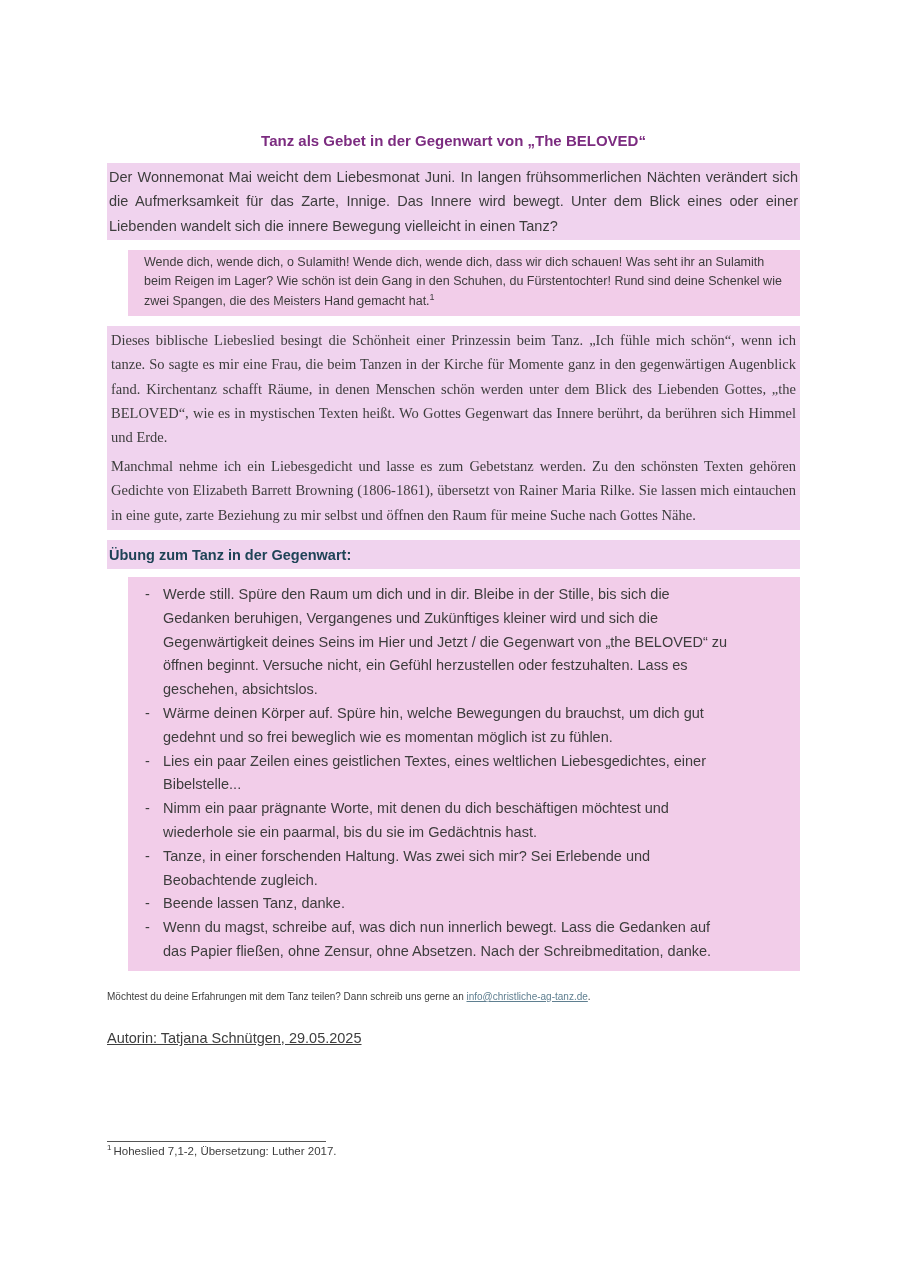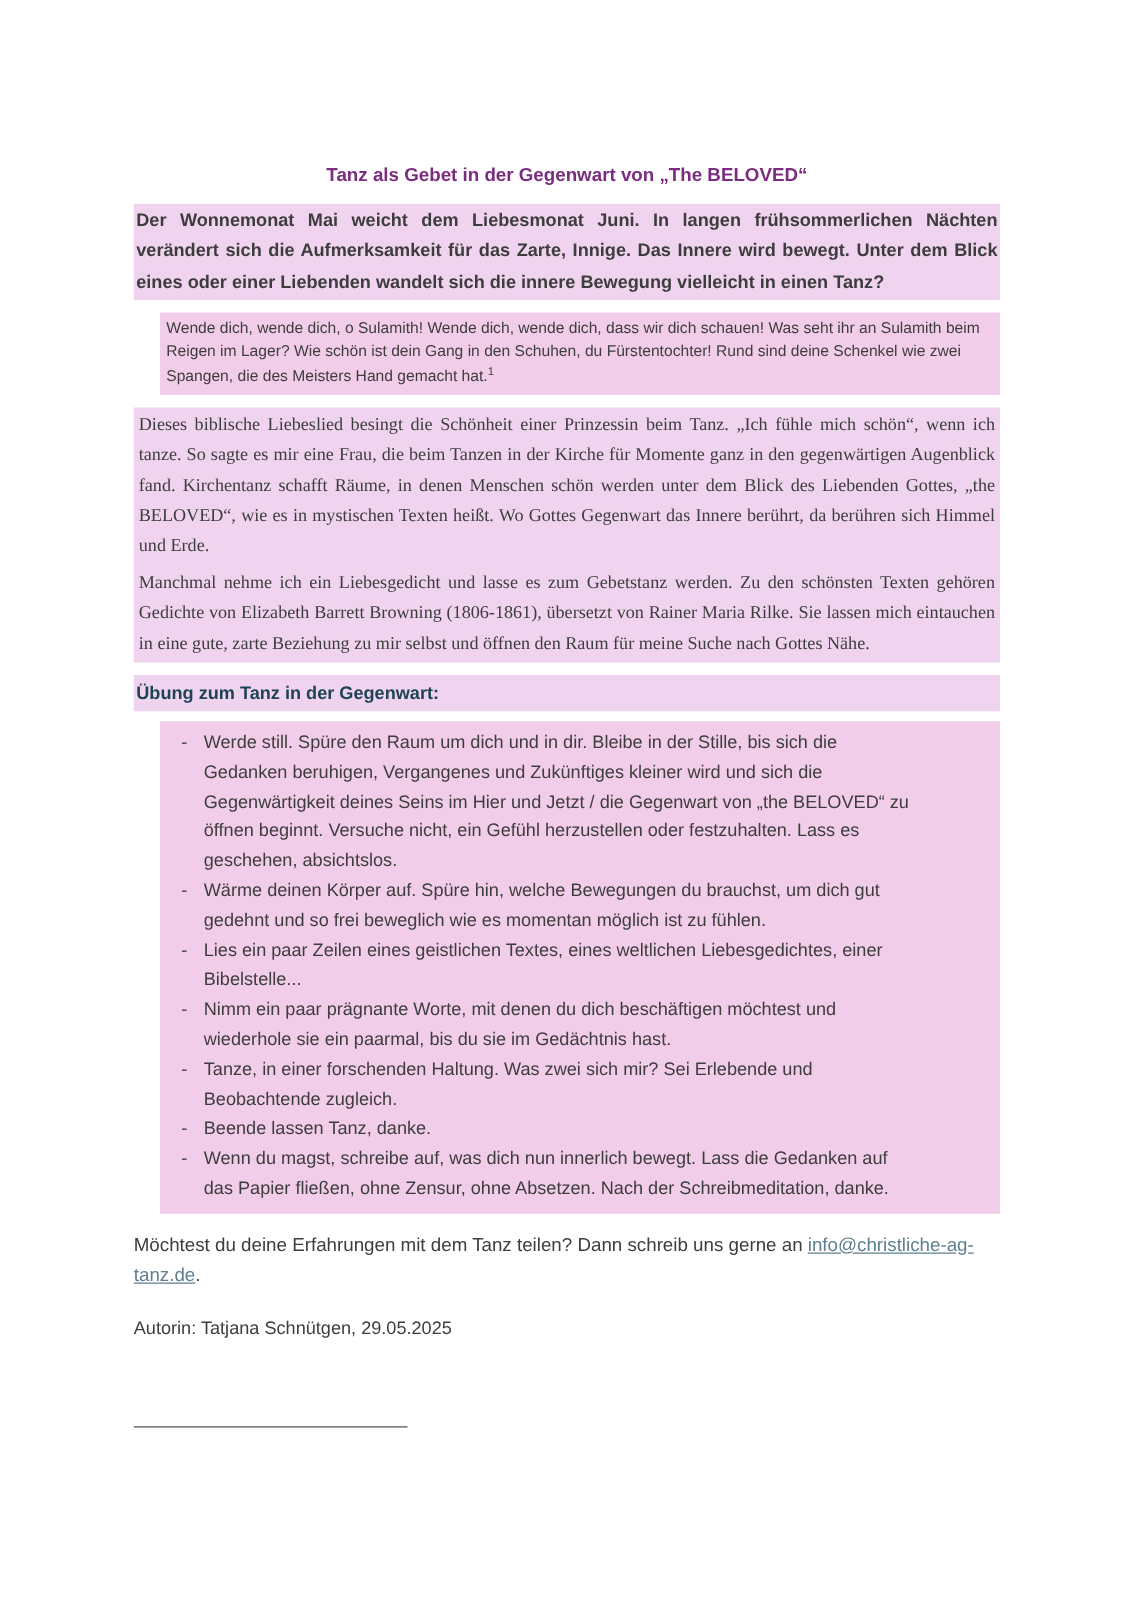--- a/index.html
+++ b/index.html
@@ -49,21 +49,21 @@
     margin-top: 9px;
     font-family: Liberation Serif, serif;
   }
   .para-group .para { padding-top: 0; padding-bottom: 0; }
   .para-group .para + .para { margin-top: 4px; }
   .para-group { padding: 2px 2px 3px 2px; }
   .block-gap { margin-top: 10px; }
   .quote {
     background: var(--highlight_quote, #f2cde9);
     margin: 10px 0 0 21px;
-    padding: 3px 8px 5px 5px;
+    padding: 3px 8px 5px 16px;
     font-size: 12.5px;
     line-height: 19.2px;
     text-align: left;
   }
   sup.fn-ref {
     font-size: 9px;
     vertical-align: super;
     line-height: 0;
   }
   .section-heading {
@@ -83,33 +83,34 @@
     line-height: 23.8px;
   }
   .bullet-item { display: flex; }
   .bullet-item .marker {
     flex: 0 0 35px;
     padding-left: 17px;
   }
   .bullet-item .item-text { flex: 1 1 auto; }
   .closing {
     margin-top: 14px;
-    font-size: 15px;
+    font-size: 10px;
     line-height: 24.4px;
     background: transparent;
   }
   .closing a {
     color: var(--link_color, #5f7f90);
     text-decoration: underline;
     cursor: pointer;
   }
   .author-line {
     margin-top: 19px;
     font-size: 14.5px;
     line-height: 20px;
+    text-decoration: underline;
   }
   .footnotes {
     position: absolute;
     left: 107px;
     top: 1141px;
     width: 693px;
   }
   .footnote-rule {
     width: 219px;
     border-top: 1.3px solid #555;
@@ -129,21 +130,21 @@
   }
 </style>
 </head>
 <body>
 
 <div class="page">
   <div class="content">
 
     <h1 class="doc-title">Tanz als Gebet in der Gegenwart von „The BELOVED“</h1>
 
-    <p class="para" style="margin-top:9px;font-weight:bold;">Der Wonnemonat Mai weicht dem Liebesmonat Juni. In langen frühsommerlichen Nächten verändert sich die Aufmerksamkeit für das Zarte, Innige. Das Innere wird bewegt. Unter dem Blick eines oder einer Liebenden wandelt sich die innere Bewegung vielleicht in einen Tanz?</p>
+    <p class="para" style="margin-top:9px;">Der Wonnemonat Mai weicht dem Liebesmonat Juni. In langen frühsommerlichen Nächten verändert sich die Aufmerksamkeit für das Zarte, Innige. Das Innere wird bewegt. Unter dem Blick eines oder einer Liebenden wandelt sich die innere Bewegung vielleicht in einen Tanz?</p>
 
     <div class="quote">
       <span>Wende dich, wende dich, o Sulamith! Wende dich, wende dich, dass wir dich schauen! Was seht ihr an Sulamith beim Reigen im Lager? Wie schön ist dein Gang in den Schuhen, du Fürstentochter! Rund sind deine Schenkel wie zwei Spangen, die des Meisters Hand gemacht hat.</span><sup class="fn-ref">1</sup>
     </div>
 
     <div class="para-group block-gap">
       <p class="para">Dieses biblische Liebeslied besingt die Schönheit einer Prinzessin beim Tanz. „Ich fühle mich schön“, wenn ich tanze. So sagte es mir eine Frau, die beim Tanzen in der Kirche für Momente ganz in den gegenwärtigen Augenblick fand. Kirchentanz schafft Räume, in denen Menschen schön werden unter dem Blick des Liebenden Gottes, „the BELOVED“, wie es in mystischen Texten heißt. Wo Gottes Gegenwart das Innere berührt, da berühren sich Himmel und Erde.</p>
       <p class="para">Manchmal nehme ich ein Liebesgedicht und lasse es zum Gebetstanz werden. Zu den schönsten Texten gehören Gedichte von Elizabeth Barrett Browning (1806-1861), übersetzt von Rainer Maria Rilke. Sie lassen mich eintauchen in eine gute, zarte Beziehung zu mir selbst und öffnen den Raum für meine Suche nach Gottes Nähe.</p>
     </div>
 
@@ -181,14 +182,15 @@
       </div>
     </div>
 
     <p class="closing"><span>Möchtest du deine Erfahrungen mit dem Tanz teilen? Dann schreib uns gerne an </span><a>info@christliche-ag-tanz.de</a><span>.</span></p>
 
     <p class="author-line">Autorin: Tatjana Schnütgen, 29.05.2025</p>
   </div>
 
   <div class="footnotes">
     <div class="footnote-rule"></div>
+    <div class="footnote-line"><sup>1</sup><span>Hoheslied 7,1-2, Übersetzung: Luther 2017.</span></div>
   </div>
 </div>
 
 </body></html>

